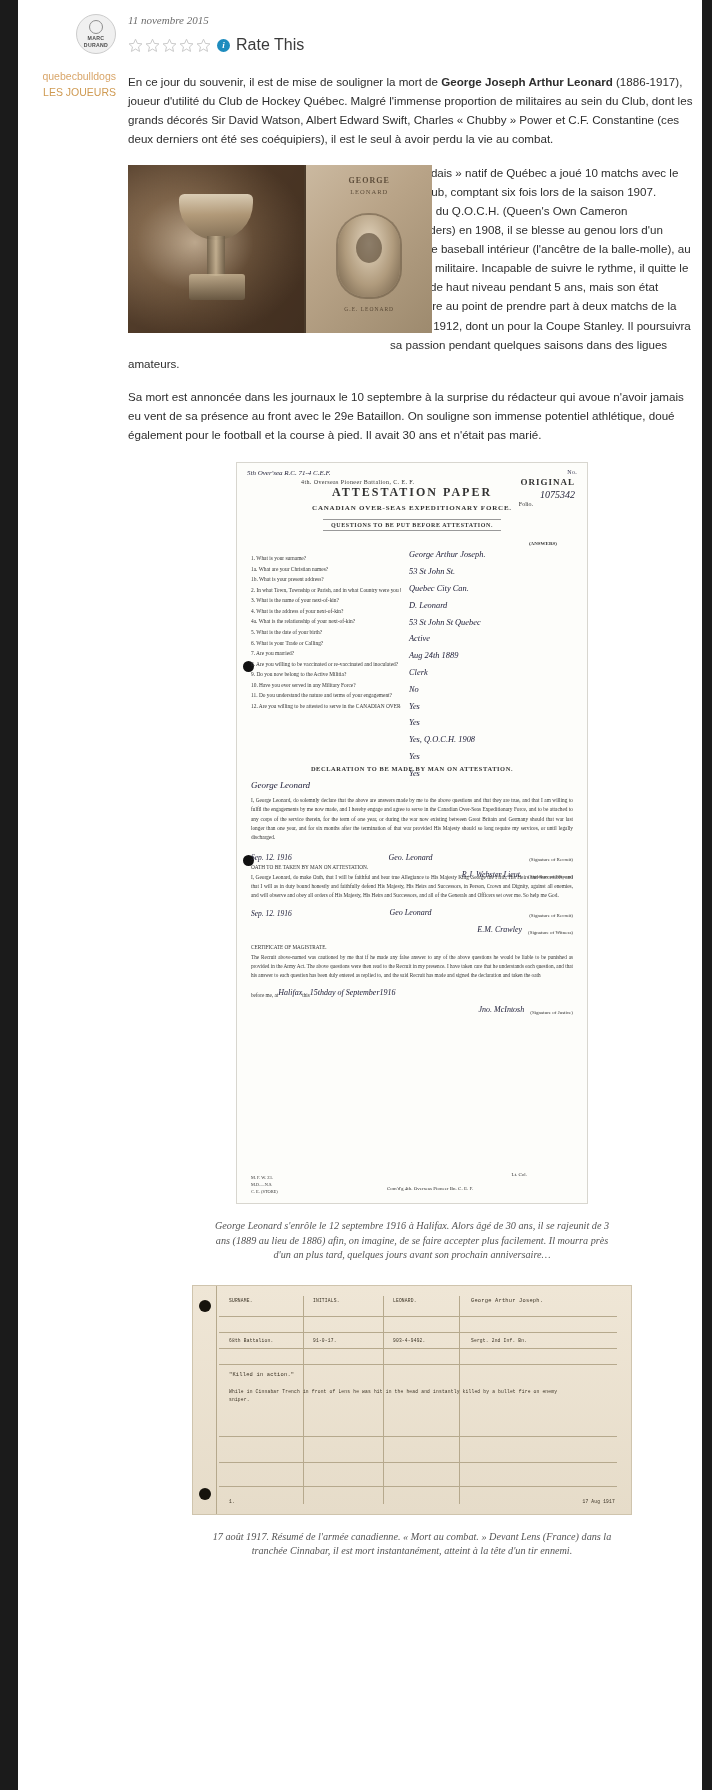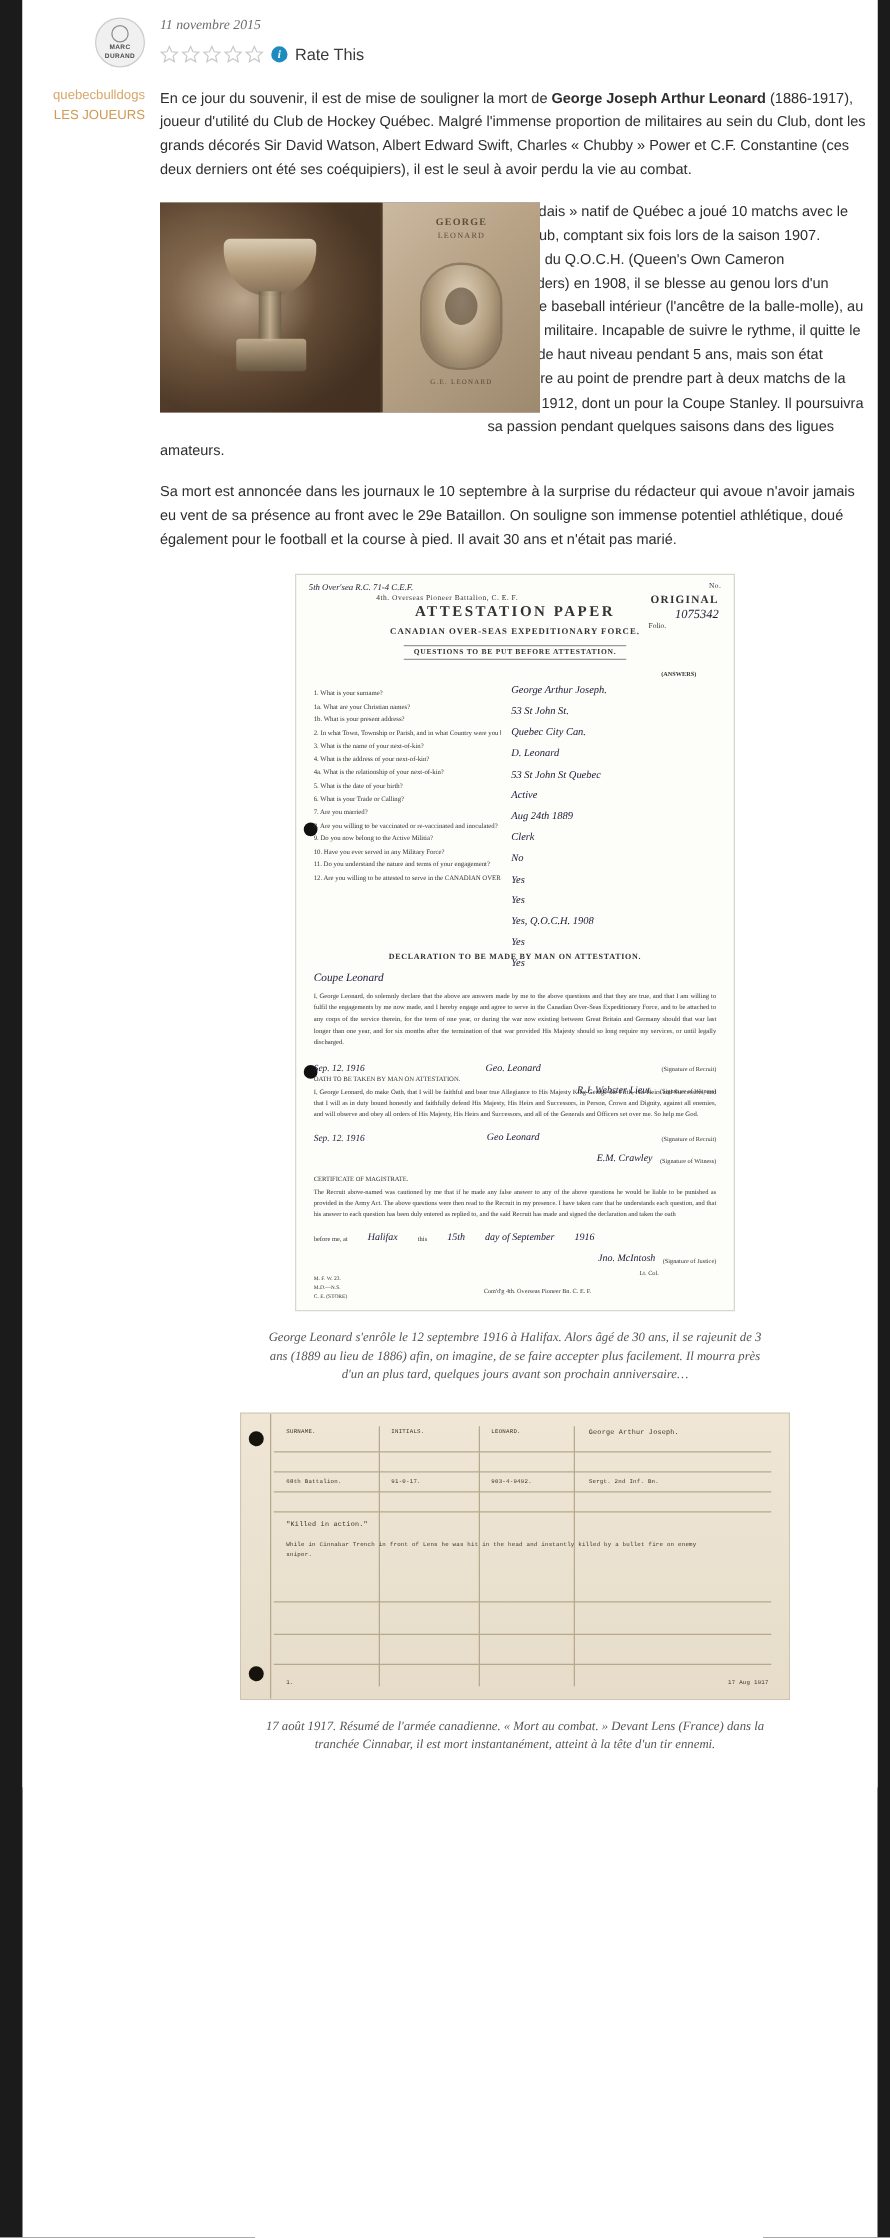--- a/index.html
+++ b/index.html
@@ -129,21 +129,21 @@
     background: #1e8cbe;
     color: #fff;
     font-size: 9px;
     font-weight: bold;
     line-height: 13px;
     text-align: center;
     font-family: "Liberation Serif", serif;
     font-style: italic;
   }
   .rate-label {
-    font-size: 13px;
+    font-size: 16px;
     color: #3a3a3a;
   }
   p.body {
     font-size: 11.6px;
     line-height: 1.65;
     color: #2e2e2e;
     margin: 0 0 14px 0;
     text-align: left;
   }
   p.body b { font-weight: bold; }
@@ -236,21 +236,21 @@
     line-height: 1.42;
     color: #555;
     text-align: center;
     padding: 7px 6px 0 6px;
   }
 
   
   .doc-block { margin: 18px 0 0 0; }
   .doc-attestation {
     width: 352px;
-    height: 590px;
+    height: 742px;
     margin: 0 auto;
     background: #fdfdfa;
     border: 1px solid #d8d6cf;
     position: relative;
     overflow: hidden;
     font-family: "Liberation Serif", serif;
   }
   .doc-attestation .dhead {
     text-align: center;
     padding-top: 22px;
@@ -536,21 +536,21 @@
             <div>No</div>
             <div>Yes</div>
             <div>Yes</div>
             <div>Yes, Q.O.C.H. 1908</div>
             <div>Yes</div>
             <div>Yes</div>
           </div>
 
           <div class="decl">
             <div class="dtitle">DECLARATION TO BE MADE BY MAN ON ATTESTATION.</div>
-            <div class="sigline" style="margin:2px 0 2px 0;">Coupe Leonard</div>
+            <div class="sigline" style="margin:2px 0 2px 0;">George Leonard</div>
             <div>I, George Leonard, do solemnly declare that the above are answers made by me to the above questions and that they are true, and that I am willing to fulfil the engagements by me now made, and I hereby engage and agree to serve in the Canadian Over-Seas Expeditionary Force, and to be attached to any corps of the service therein, for the term of one year, or during the war now existing between Great Britain and Germany should that war last longer than one year, and for six months after the termination of that war provided His Majesty should so long require my services, or until legally discharged.</div>
             <div style="margin-top:8px;display:flex;justify-content:space-between;align-items:flex-end;">
               <span class="sigline" style="font-size:7.5px;">Sep. 12. 1916</span>
               <span class="sigline" style="font-size:8px;">Geo. Leonard</span>
               <span style="font-size:5px;">(Signature of Recruit)</span>
             </div>
             <div style="margin-top:3px;display:flex;justify-content:flex-end;gap:6px;align-items:flex-end;">
               <span class="sigline" style="font-size:8px;">R.J. Webster Lieut.</span>
               <span style="font-size:5px;">(Signature of Witness)</span>
             </div>
@@ -566,21 +566,21 @@
             </div>
             <div style="margin-top:3px;display:flex;justify-content:flex-end;gap:6px;align-items:flex-end;">
               <span class="sigline" style="font-size:8px;">E.M. Crawley</span>
               <span style="font-size:5px;">(Signature of Witness)</span>
             </div>
           </div>
 
           <div class="cert">
             <div class="dtitle">CERTIFICATE OF MAGISTRATE.</div>
             <div>The Recruit above-named was cautioned by me that if he made any false answer to any of the above questions he would be liable to be punished as provided in the Army Act. The above questions were then read to the Recruit in my presence. I have taken care that he understands each question, and that his answer to each question has been duly entered as replied to, and the said Recruit has made and signed the declaration and taken the oath</div>
-            <div style="margin-top:5px;display:flex;gap:16px;align-items:flex-end;flex-wrap:wrap;">
+            <div style="margin-top:5px;display:flex;gap:0;align-items:flex-end;flex-wrap:wrap;">
               <span>before me, at</span>
               <span class="sigline" style="font-size:8px;">Halifax</span>
               <span>this</span>
               <span class="sigline" style="font-size:8px;">15th</span>
               <span class="sigline" style="font-size:8px;">day of September</span>
               <span class="sigline" style="font-size:8px;">1916</span>
             </div>
             <div style="margin-top:3px;display:flex;justify-content:flex-end;gap:6px;align-items:flex-end;">
               <span class="sigline" style="font-size:8px;">Jno. McIntosh</span>
               <span style="font-size:5px;">(Signature of Justice)</span>

